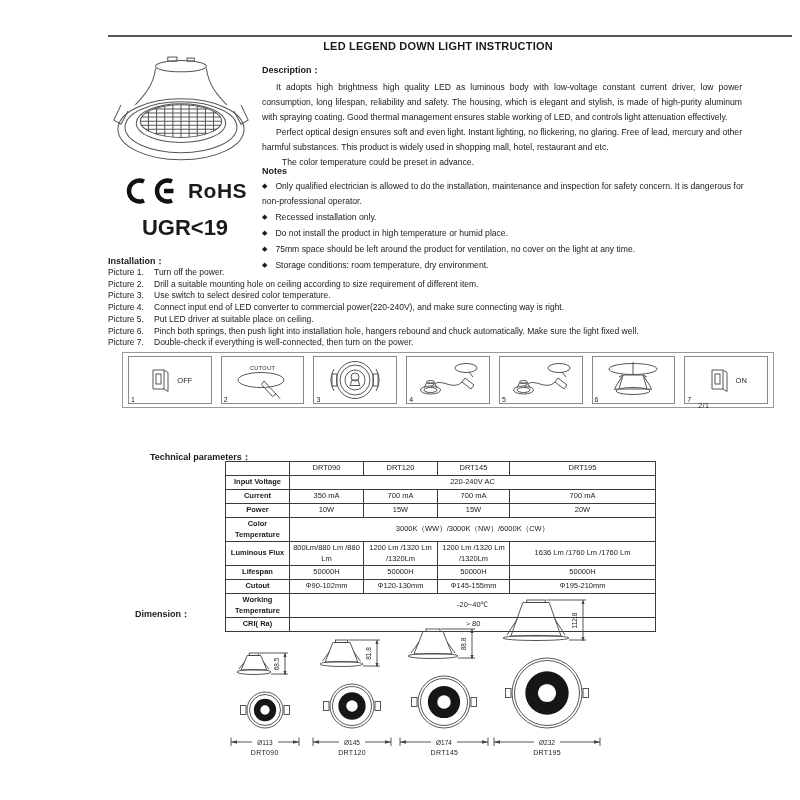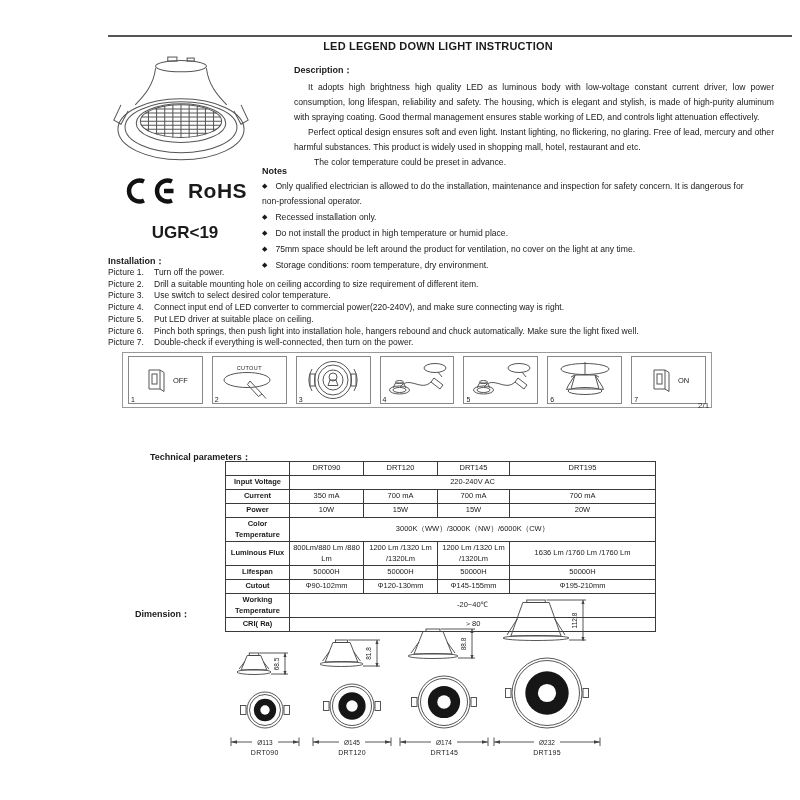--- a/index.html
+++ b/index.html
@@ -5,37 +5,37 @@
   html,body{margin:0;padding:0;background:#fff;}
   .page{position:relative;width:800px;height:800px;background:#fff;
         font-family:"Liberation Sans", sans-serif;color:#1a1a1a;overflow:hidden;}
   .top-rule{position:absolute;left:108px;top:35px;width:684px;border-top:2px solid #555;}
   .doc-title{position:absolute;left:108px;top:40px;width:660px;text-align:center;
              font-size:11px;font-weight:bold;letter-spacing:.2px;}
   
   .product-art{position:absolute;left:108px;top:54px;width:146px;height:118px;}
   .cert-row{position:absolute;left:118px;top:178px;width:134px;display:flex;align-items:center;justify-content:center;gap:13px;}
   .rohs{font-size:21px;font-weight:bold;letter-spacing:.5px;}
-  .ugr{position:absolute;left:118px;top:215px;width:134px;text-align:center;font-size:17px;font-weight:bold;margin-top:8px;}
+  .ugr{position:absolute;left:118px;top:215px;width:134px;text-align:center;font-size:22px;font-weight:bold;}
   
-  .desc{position:absolute;left:262px;top:64px;width:480px;margin-left:32px;}
+  .desc{position:absolute;left:262px;top:64px;width:480px;}
   .sec-h{font-size:9px;font-weight:bold;margin:0 0 3px 0;}
   .desc p{margin:0;font-size:8.6px;line-height:15px;text-align:justify;}
   .desc p.p1,.desc p.p2{text-indent:14px;}
   .desc p.p3{text-indent:20px;}
   .notes{position:absolute;left:262px;top:166px;width:484px;}
   .notes ul{list-style:none;margin:3px 0 0 0;padding:0;}
   .note-item{font-size:8.6px;line-height:14.5px;margin-bottom:1.5px;}
   .bullet{font-size:7px;margin-right:8px;vertical-align:1px;}
   
   .install-h{position:absolute;left:108px;top:255px;font-size:9px;font-weight:bold;}
   .steps{position:absolute;left:108px;top:267px;width:650px;font-size:8.5px;}
   .step{line-height:11.7px;}
   .step-label{display:inline-block;width:46px;}
-  .strip{position:absolute;left:122px;top:352px;width:590px;height:56px;border:1px solid #999;
+  .strip{position:absolute;left:122px;top:352px;width:652px;height:56px;border:1px solid #999;
          box-sizing:border-box;display:flex;gap:9px;padding:3px 5px;}
   .fcell{flex:1;border:1px solid #888;position:relative;display:flex;align-items:center;justify-content:center;}
   .fcell-cutout{flex-direction:column;justify-content:flex-end;padding-bottom:2px;box-sizing:border-box;}
   .fnum{position:absolute;left:2px;bottom:0px;font-size:7px;}
   .fcap{font-size:7.5px;margin-left:4px;}
   .fcap-top{font-size:5.5px;letter-spacing:.4px;margin-bottom:0px;}
   .ficon{display:flex;align-items:center;justify-content:center;}
   .page-num{position:absolute;left:698px;top:401px;font-size:8px;color:#333;}
   
   .tech-h{position:absolute;left:150px;top:451px;font-size:9px;font-weight:bold;text-align:right;}

